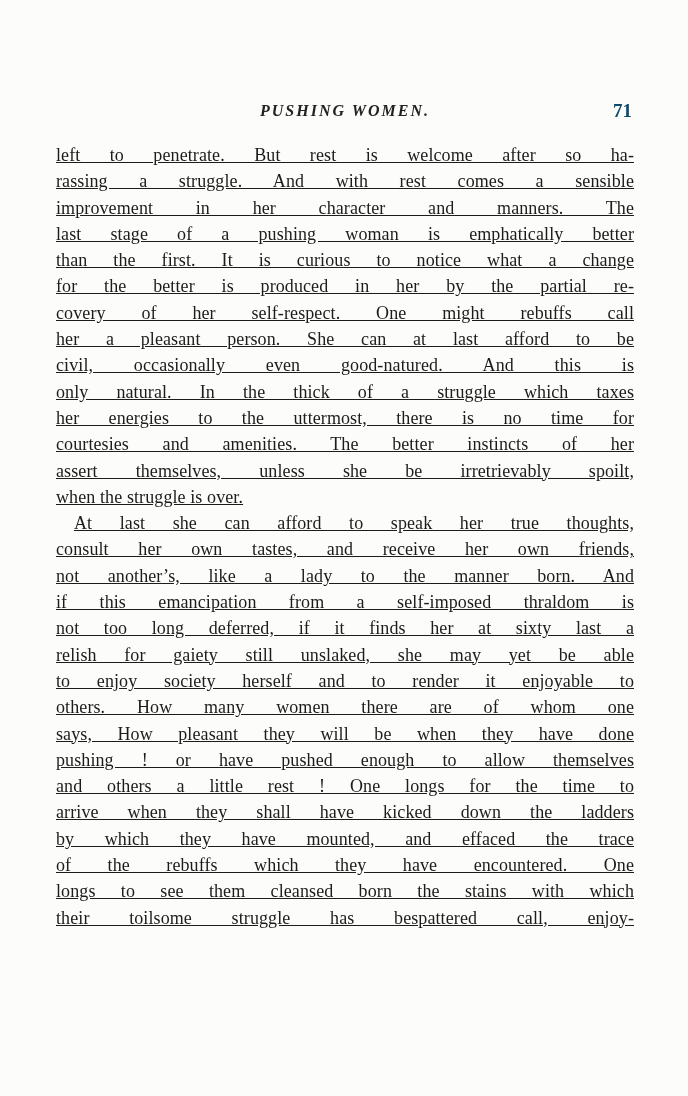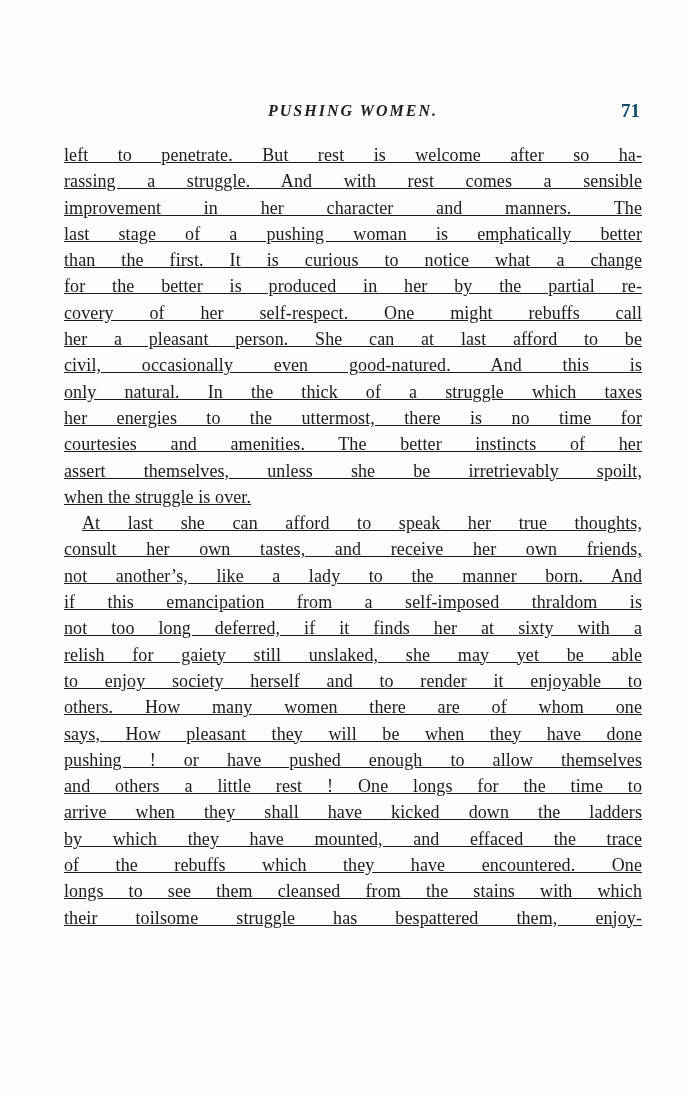--- a/index.html
+++ b/index.html
@@ -10,21 +10,21 @@
     width: 688px;
     height: 1096px;
     background: #fcfcfa;
     font-family: "Liberation Serif", serif;
     color: #1c1c1c;
     position: relative;
     overflow: hidden;
   }
   .page {
     position: absolute;
-    left: 64px;
+    left: 56px;
     top: 102px;
     width: 578px;
   }
   .running-header {
     position: relative;
     height: 26px;
     margin-bottom: 14px;
   }
   .header-title {
     position: absolute;
@@ -90,27 +90,27 @@
         <div class="line just">her energies to the uttermost, there is no time for</div>
         <div class="line just">courtesies and amenities.  The better instincts of her</div>
         <div class="line just">assert themselves, unless she be irretrievably spoilt,</div>
         <div class="line">when the struggle is over.</div>
       </div>
       <div class="para indent">
         <div class="line just">At last she can afford to speak her true thoughts,</div>
         <div class="line just">consult her own tastes, and receive her own friends,</div>
         <div class="line just">not another’s, like a lady to the manner born.  And</div>
         <div class="line just">if this emancipation from a self-imposed thraldom is</div>
-        <div class="line just">not too long deferred, if it finds her at sixty with a</div>
+        <div class="line just">not too long deferred, if it finds her at sixty last a</div>
         <div class="line just">relish for gaiety still unslaked, she may yet be able</div>
         <div class="line just">to enjoy society herself and to render it enjoyable to</div>
         <div class="line just">others.  How many women there are of whom one</div>
         <div class="line just">says, How pleasant they will be when they have done</div>
         <div class="line just">pushing ! or have pushed enough to allow themselves</div>
         <div class="line just">and others a little rest !  One longs for the time to</div>
         <div class="line just">arrive when they shall have kicked down the ladders</div>
         <div class="line just">by which they have mounted, and effaced the trace</div>
         <div class="line just">of the rebuffs which they have encountered.  One</div>
-        <div class="line just">longs to see them cleansed from the stains with which</div>
-        <div class="line just">their toilsome struggle has bespattered them, enjoy-</div>
+        <div class="line just">longs to see them cleansed born the stains with which</div>
+        <div class="line just">their toilsome struggle has bespattered call, enjoy-</div>
       </div>
     </div>
 </div>
 
 </body></html>

